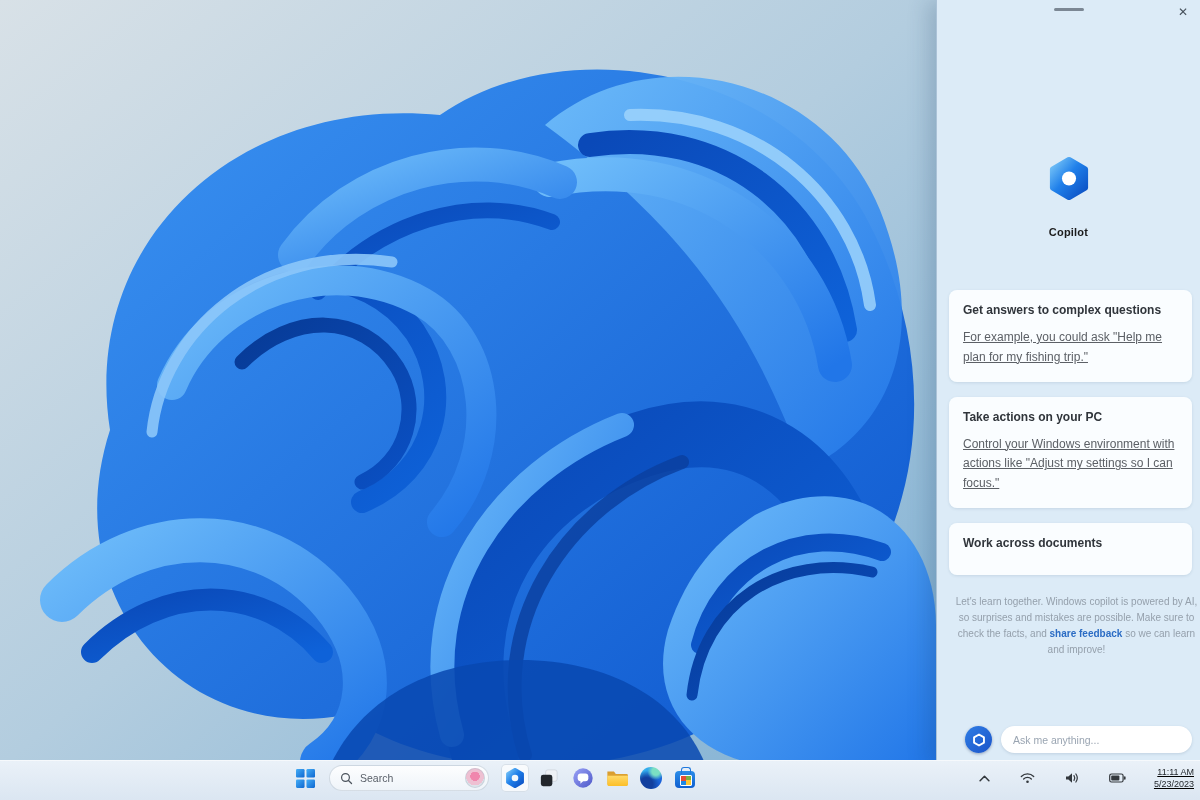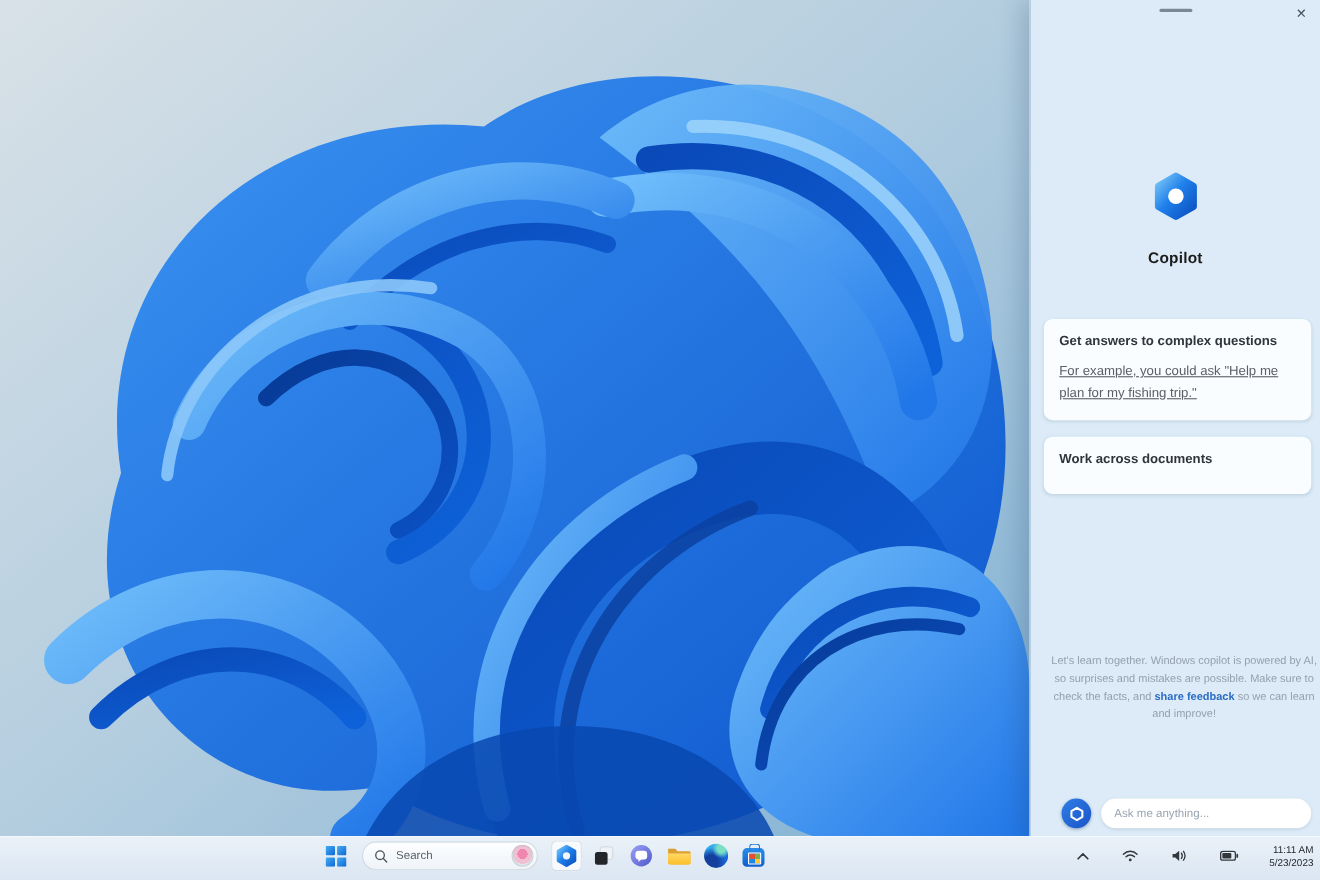--- a/index.html
+++ b/index.html
@@ -17,21 +17,21 @@
                    background:#dcebf7; border-left:1px solid rgba(110,145,175,.45);
                    box-shadow:-8px 0 20px rgba(25,55,90,.20); }
   .drag-handle { position:absolute; top:8px; left:50%; transform:translateX(-50%);
                  width:30px; height:3px; border-radius:2px; background:#7b8794; cursor:grab; }
   .close-btn { position:absolute; top:2px; right:8px; border:none; background:transparent;
                font-size:12px; color:#47515c; cursor:pointer; line-height:1; padding:4px; }
   .cp-logo { position:absolute; top:155px; left:50%; transform:translateX(-50%);
              width:47px; height:47px; }
   .cp-logo svg { width:100%; height:100%; display:block; }
   .panel-title { position:absolute; top:226px; left:0; width:100%; text-align:center;
-                 font-size:14px; font-weight:bold; color:#1c1c1c; letter-spacing:.2px; }
+                 font-size:11px; font-weight:bold; color:#1c1c1c; letter-spacing:.2px; }
 
   .cards { position:absolute; top:290px; left:12px; right:8px;
            display:flex; flex-direction:column; gap:15px; }
   .card { background:rgba(252,254,255,.93); border-radius:8px; padding:13px 14px 14px;
           box-shadow:0 1px 3px rgba(60,90,120,.14); }
   .card h2 { font-size:12px; font-weight:bold; color:#30353b; margin-bottom:11px; }
   .card p  { font-size:12px; color:#5c6066; line-height:1.65;text-decoration:underline; }
 
   .disclaimer { position:absolute; top:594px; left:16px; right:0; text-align:center;
                 font-size:10px; line-height:1.6; color:#95a0ac; }
@@ -80,21 +80,21 @@
 
   .store-icon { width:20px; height:17px; border-radius:4px; position:relative; margin-top:3px;
                 background:linear-gradient(180deg,#2b8de8,#0f5fd0); }
   .store-icon::before { content:''; position:absolute; top:-4px; left:6px; width:8px; height:6px;
                 border:1.5px solid #1e78dd; border-bottom:none; border-radius:3px 3px 0 0; }
   .store-icon::after { content:''; position:absolute; top:4px; left:5px; width:10px; height:9px;
                 border:1px solid #fff; border-radius:1px;
                 background:conic-gradient(#7cb342 0 25%, #fdc835 0 50%, #1e88e5 0 75%, #e54e36 0); }
 
   .tray { position:absolute; right:6px; top:0; height:34px;
-          display:flex; align-items:center; gap:26px; }
+          display:flex; align-items:center; gap:26px;text-decoration:underline; }
   .tray-icon { display:flex; align-items:center; justify-content:center; cursor:pointer;
                border:none; background:transparent; padding:2px; }
   .tray-icon svg { display:block; }
   .clock { text-align:right; font-size:9px; color:#24292e; line-height:1.35; cursor:pointer; }
 
   .svg-defs { position:absolute; width:0; height:0; }
 </style>
 </head>
 <body>
 
@@ -185,20 +185,24 @@
     </div>
 
     <h1 class="panel-title">Copilot</h1>
 
     <div class="cards">
       <section class="card">
         <h2>Get answers to complex questions</h2>
         <p>For example, you could ask "Help me plan for my fishing trip."</p>
       </section>
       <section class="card">
+        <h2>Take actions on your PC</h2>
+        <p>Control your Windows environment with actions like "Adjust my settings so I can focus."</p>
+      </section>
+      <section class="card">
         <h2>Work across documents</h2>
       </section>
     </div>
 
     <p class="disclaimer"><span>Let's learn together. Windows copilot is powered by AI, so surprises and mistakes are possible. Make sure to check the facts, and </span><a>share feedback</a><span> so we can learn and improve!</span></p>
 
     <div class="input-row">
       <div class="badge">
         <svg viewBox="0 0 24 24">
           <path d="M12 2.5 L20.5 7.5 V16.5 L12 21.5 L3.5 16.5 V7.5 Z" fill="none" stroke="#ffffff" stroke-width="3.2" stroke-linejoin="round"></path>

